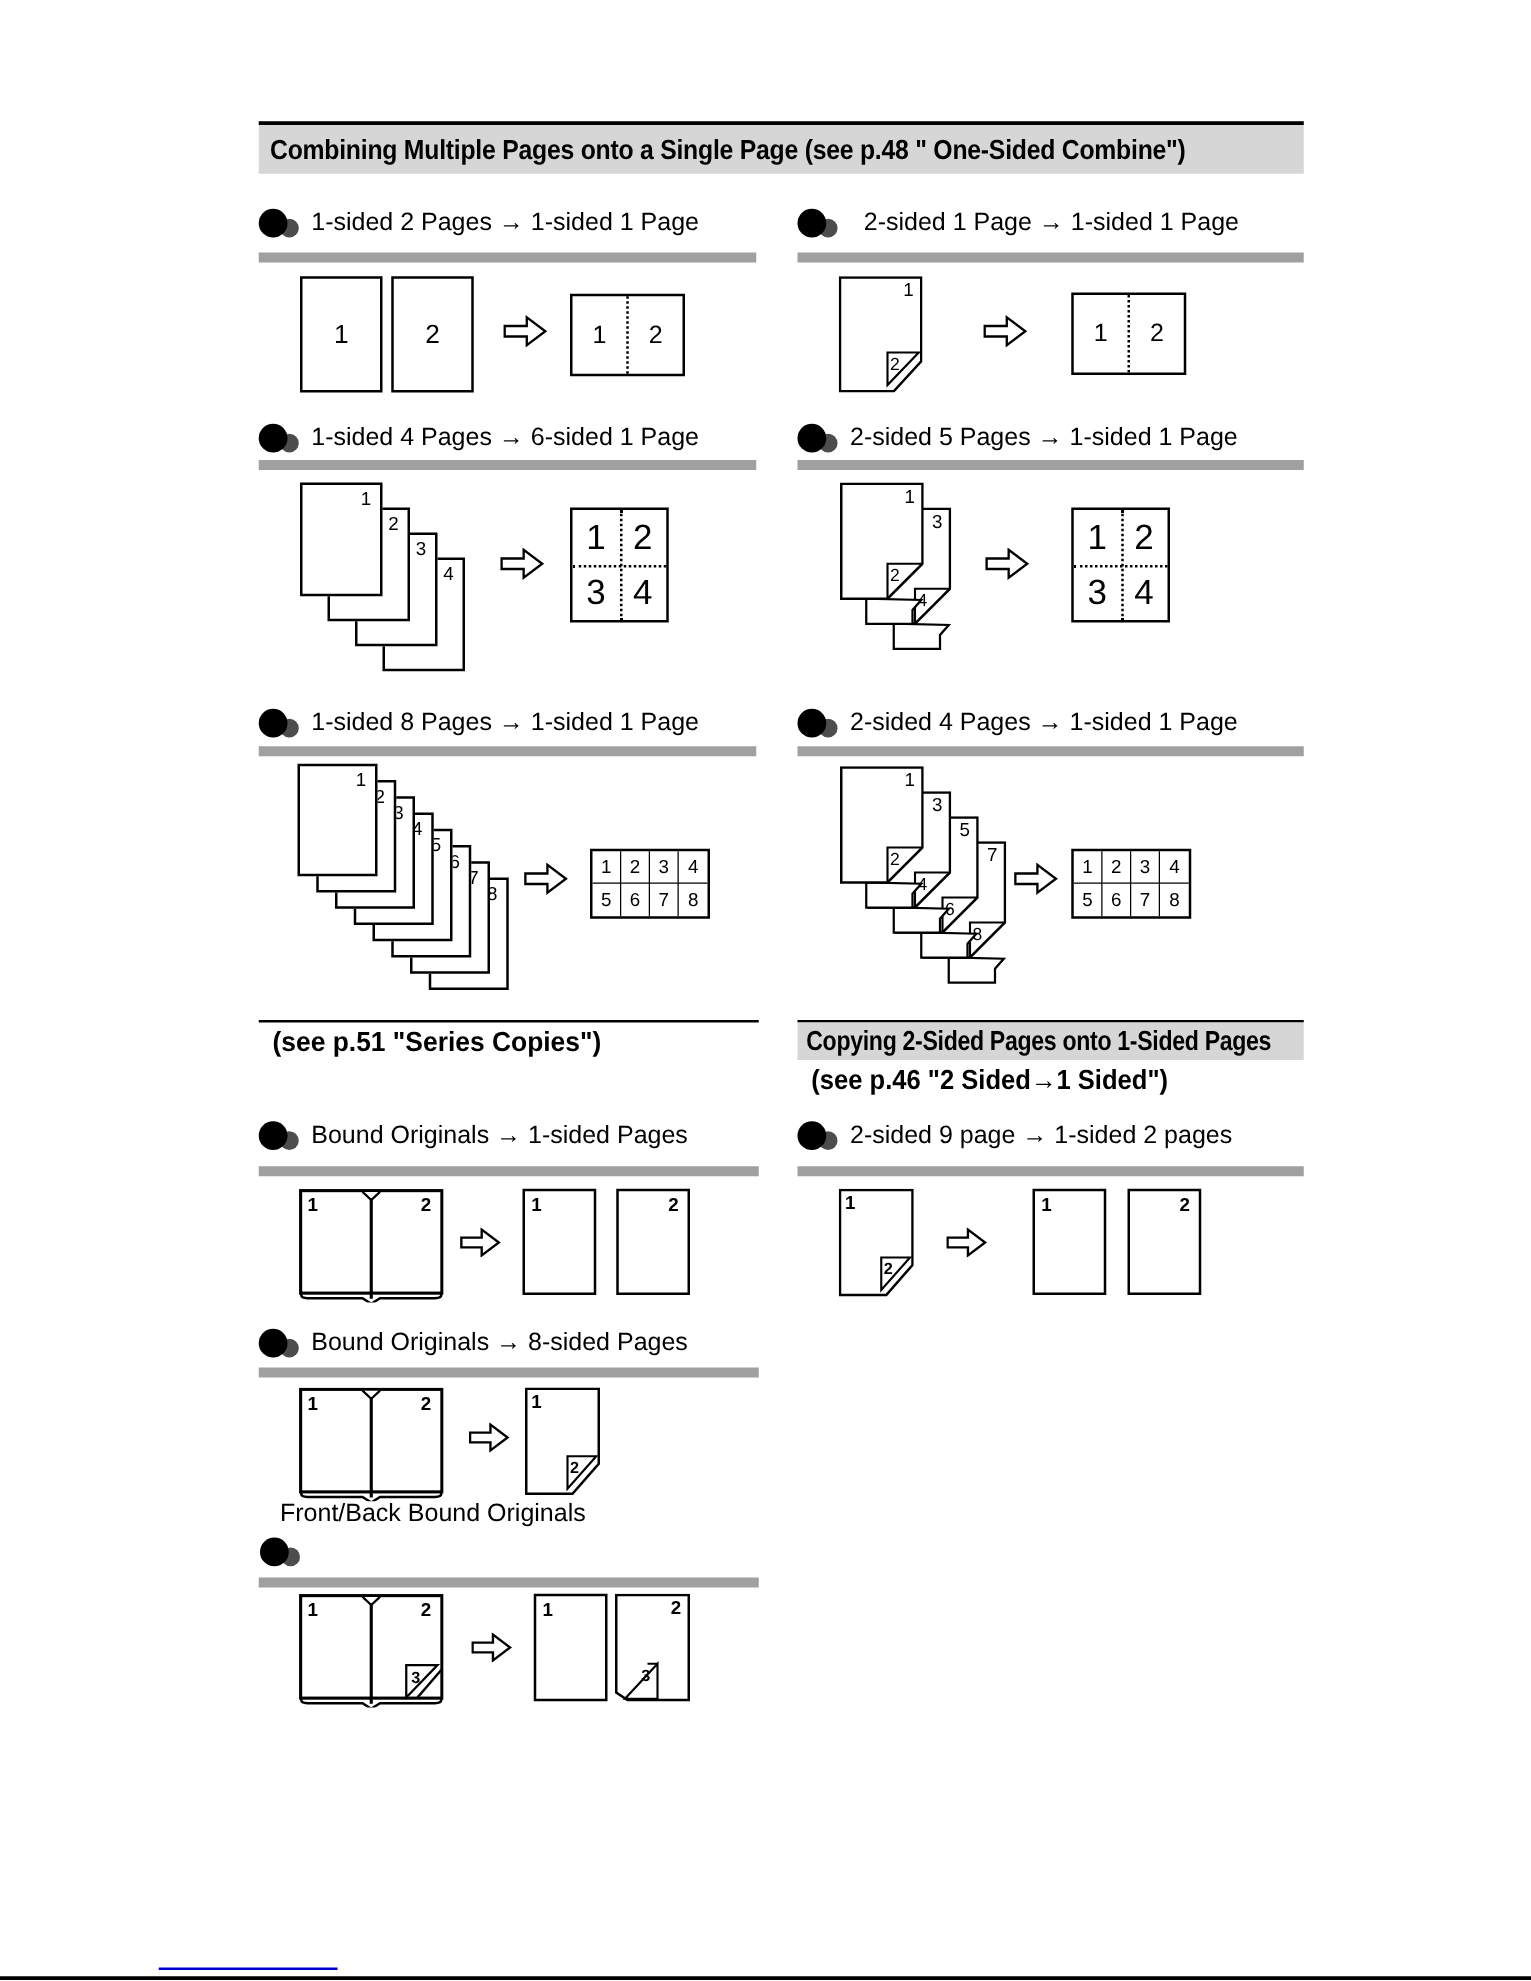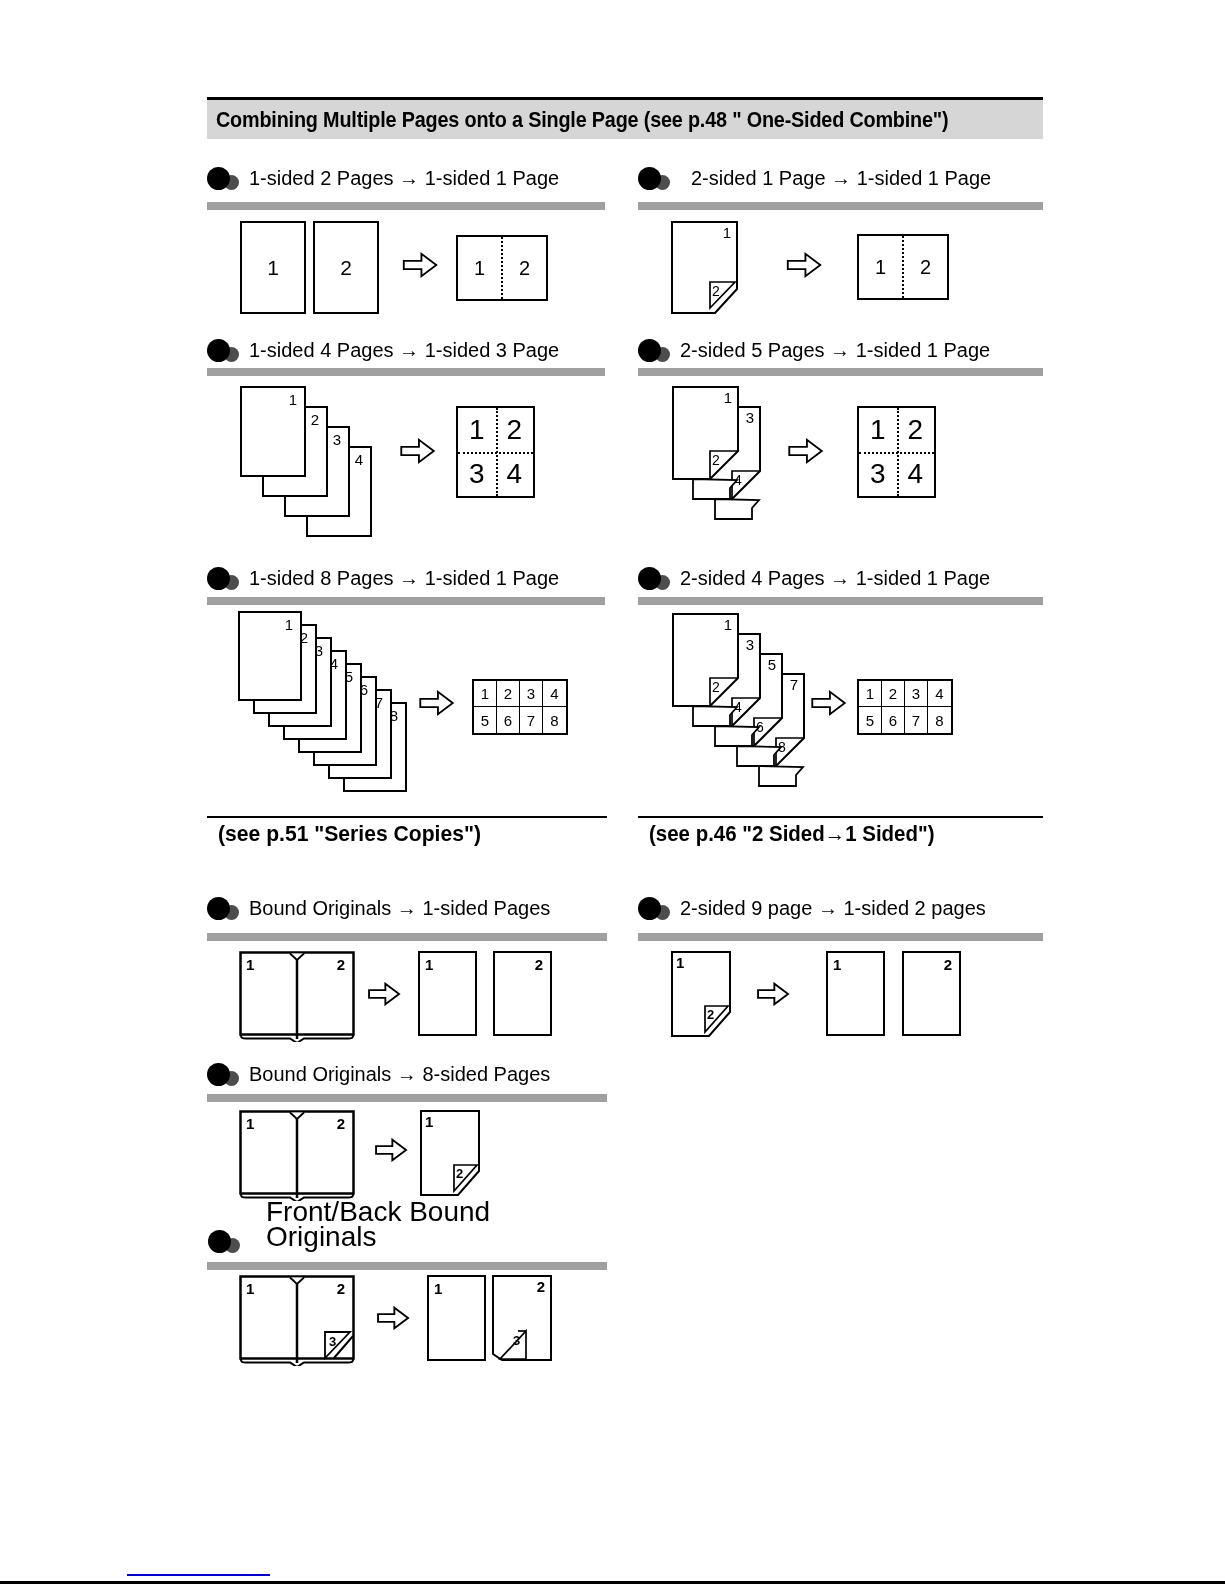--- a/index.html
+++ b/index.html
@@ -133,21 +133,21 @@
 <div class="result2" style="left:857px; top:234px;">
   <div class="half first">1</div>
   <div class="half">2</div>
 </div>
 
 <div class="brow" style="left:207px; top:338px;">
   <span class="bullet">
       <i class="b-big" style="position:absolute"></i>
       <i class="b-small" style="position:absolute"></i>
     </span>
-  <span class="blabel">1-sided 4 Pages → 1-sided 3 Page</span>
+  <span class="blabel">1-sided 4 Pages → 6-sided 1 Page</span>
 </div>
 <div class="brow" style="left:638px; top:338px;">
   <span class="bullet">
       <i class="b-big" style="position:absolute"></i>
       <i class="b-small" style="position:absolute"></i>
     </span>
   <span class="blabel">2-sided 5 Pages → 1-sided 1 Page</span>
 </div>
 <div class="graybar" style="left:207px; top:368px; width:398px;"></div>
 <div class="graybar" style="left:638px; top:368px; width:405px;"></div>
@@ -317,20 +317,21 @@
   <div class="cell">6</div>
   <div class="cell">7</div>
   <div class="cell">8</div>
 </div>
 
 <div class="sec-hdr" style="left:207px; top:816px; width:400px;">
   <div class="l2"><span style="transform:scaleX(.96);">(see p.51 "Series Copies")</span></div>
 </div>
 
 <div class="sec-hdr" style="left:638px; top:816px; width:405px;">
+  <div class="l1"><span style="transform:scaleX(.84); letter-spacing:-0.3px;">Copying 2-Sided Pages onto 1-Sided Pages</span></div>
   <div class="l2"><span style="transform:scaleX(.93);">(see p.46 "2 Sided→1 Sided")</span></div>
 </div>
 
 <div class="brow" style="left:207px; top:896px;">
   <span class="bullet">
       <i class="b-big" style="position:absolute"></i>
       <i class="b-small" style="position:absolute"></i>
     </span>
   <span class="blabel">Bound Originals → 1-sided Pages</span>
 </div>
@@ -412,21 +413,21 @@
   </svg>
   <span class="num-tl bold">1</span>
   <span class="flap-n bold" style="left:36px; top:56px; font-size:13px;">2</span>
 </div>
 
 <div class="abs" style="left:207px; top:1199px; width:400px;">
   <span class="bullet" style="position:absolute; left:1px; top:30px;">
       <i class="b-big" style="position:absolute"></i>
       <i class="b-small" style="position:absolute"></i>
     </span>
-  <div style="margin-left:59px; font-size:28px; line-height:25px;">
+  <div style="margin-left:17px; font-size:20px; line-height:25px;">
     <div>Front/Back Bound Originals</div>
   </div>
 </div>
 <div class="graybar" style="left:207px; top:1262px; width:400px;"></div>
 
 <div class="book" style="left:239px; top:1275px;">
   <svg width="116" height="91" viewBox="0 0 116 91">
     <rect x="1.5" y="1.5" width="113" height="82" fill="#fff" stroke="#000" stroke-width="2.5"></rect>
     <path d="M51,2.5 L58,9 L65,2.5" fill="#fff" stroke="#000" stroke-width="1.8"></path>
     <line x1="58" y1="8" x2="58" y2="88" stroke="#000" stroke-width="2.5"></line>

